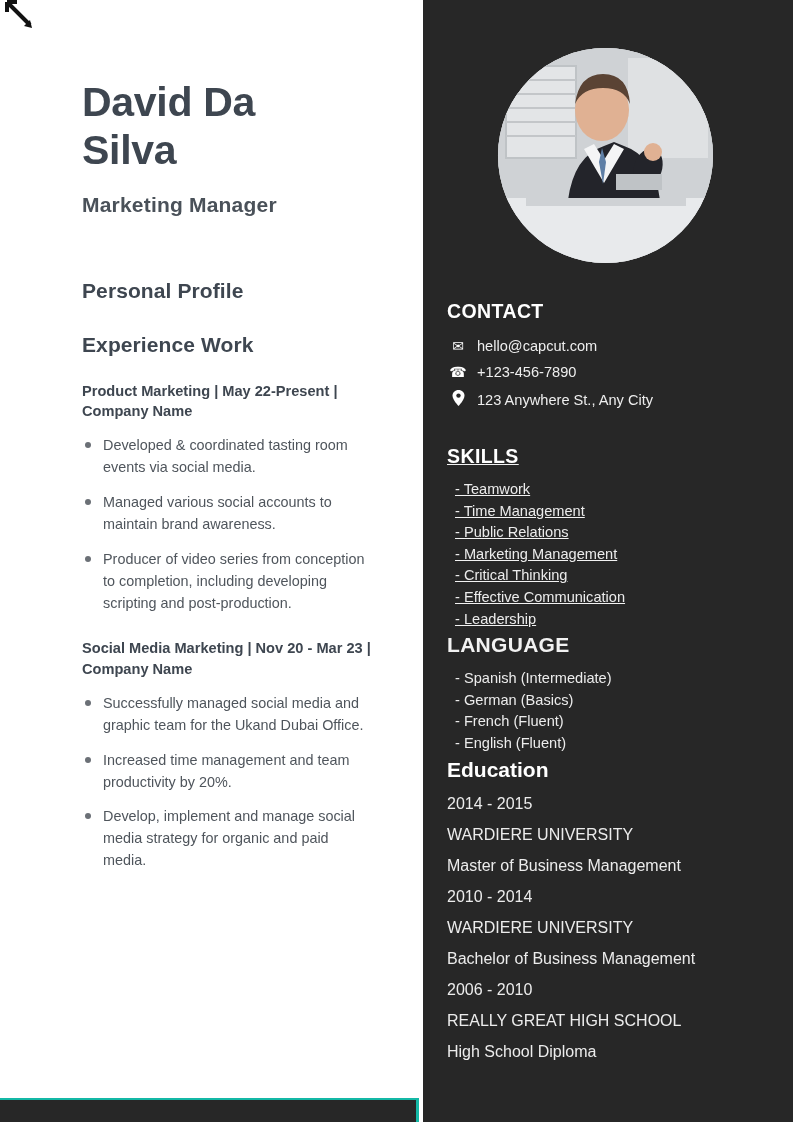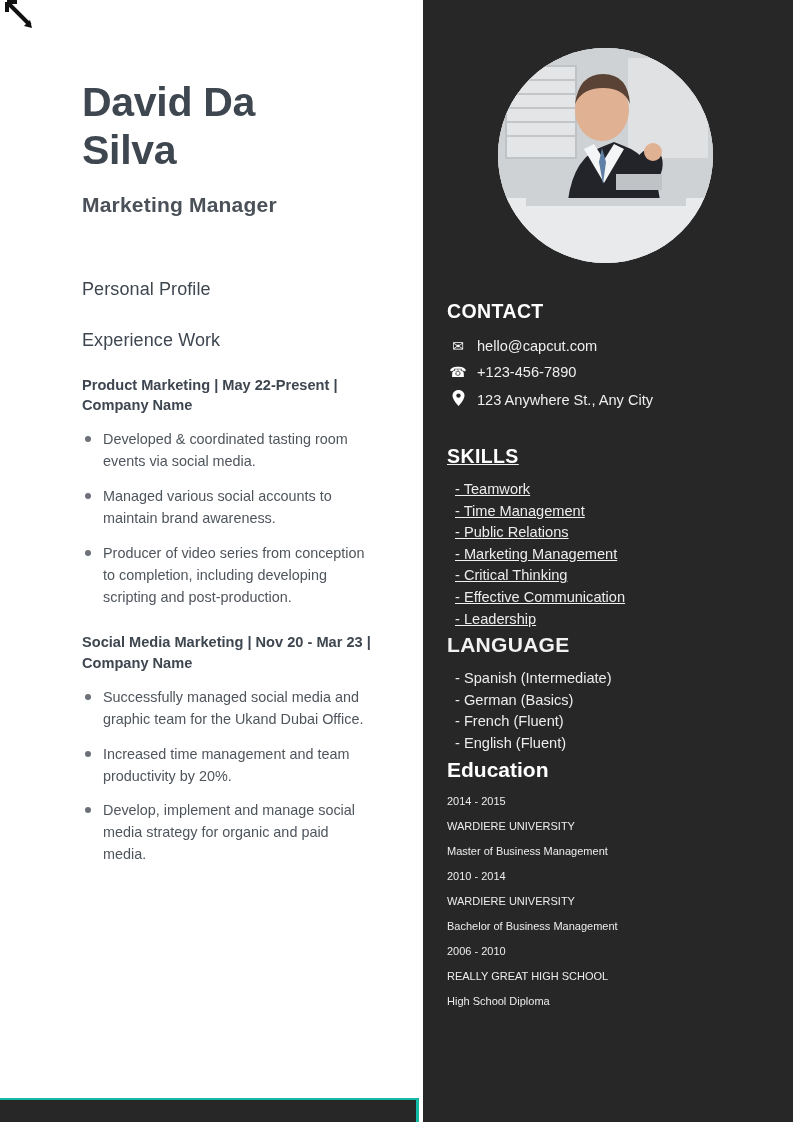--- a/index.html
+++ b/index.html
@@ -35,22 +35,22 @@
     max-width: 250px;
   }
   .role {
     margin-top: 18px;
     font-size: 21px;
     font-weight: bold;
     color: #4a5159;
     letter-spacing: 0.2px;
   }
   .sec-title {
-    font-size: 18px;
-    font-weight: normal;
+    font-size: 21px;
+    font-weight: bold;
     color: #3e4650;
     letter-spacing: 0.1px;
   }
   .profile-block { margin-top: 62px; }
   .profile-text {
     margin-top: 14px;
     font-size: 14.4px;
     line-height: 1.63;
     color: #4f555c;
     max-width: 330px;
@@ -144,21 +144,21 @@
     padding-left: 8px;
   }
 
   .lang-block { position: absolute; top: 633px; left: 24px; right: 22px; }
   .lang-title { font-size: 21px; font-weight: bold; letter-spacing: 0.3px; }
 
   .edu-block { position: absolute; top: 758px; left: 24px; right: 22px; }
   .edu-title { font-size: 21px; font-weight: bold; color:#ffffff; }
   .edu-line {
     margin-top: 13px;
-    font-size: 11px;
+    font-size: 16px;
     color: #ececec;
   }
 
   
   .bar-left {
     position: absolute;
     left: 0; top: 1100px;
     width: 416px; height: 22px;
     background: #272727;
   }

